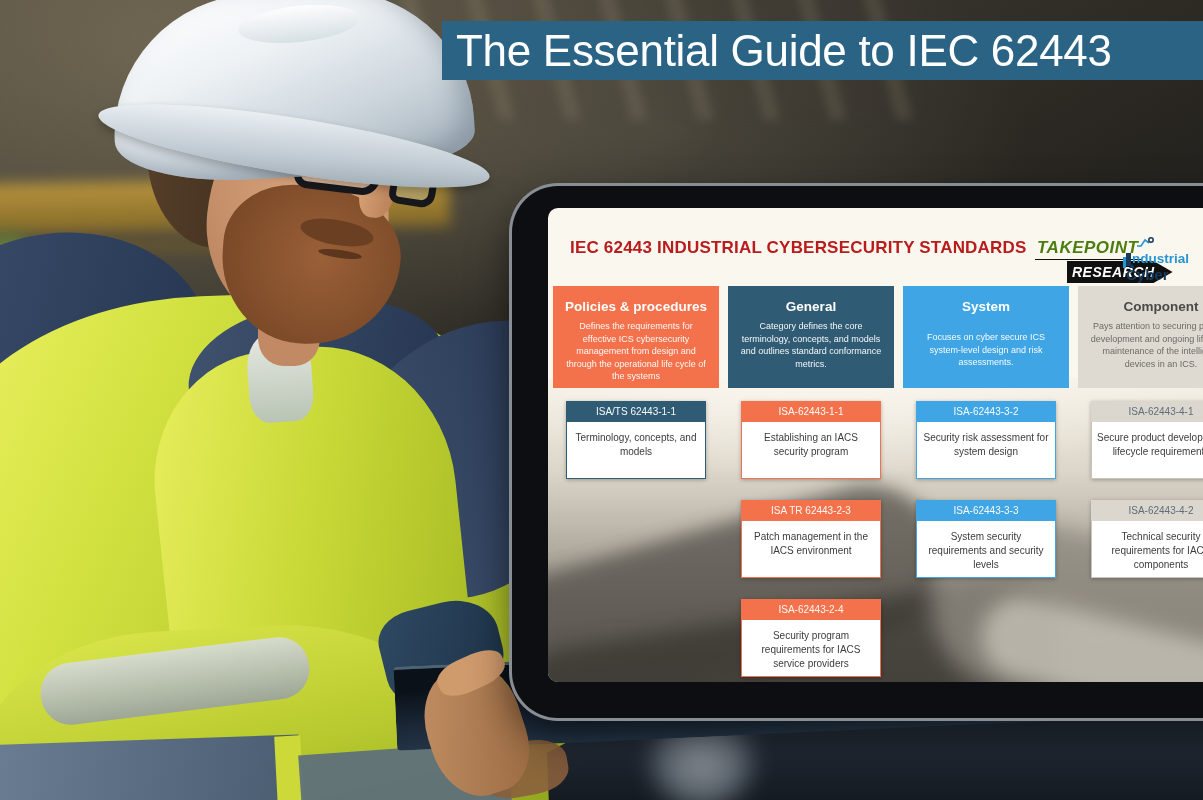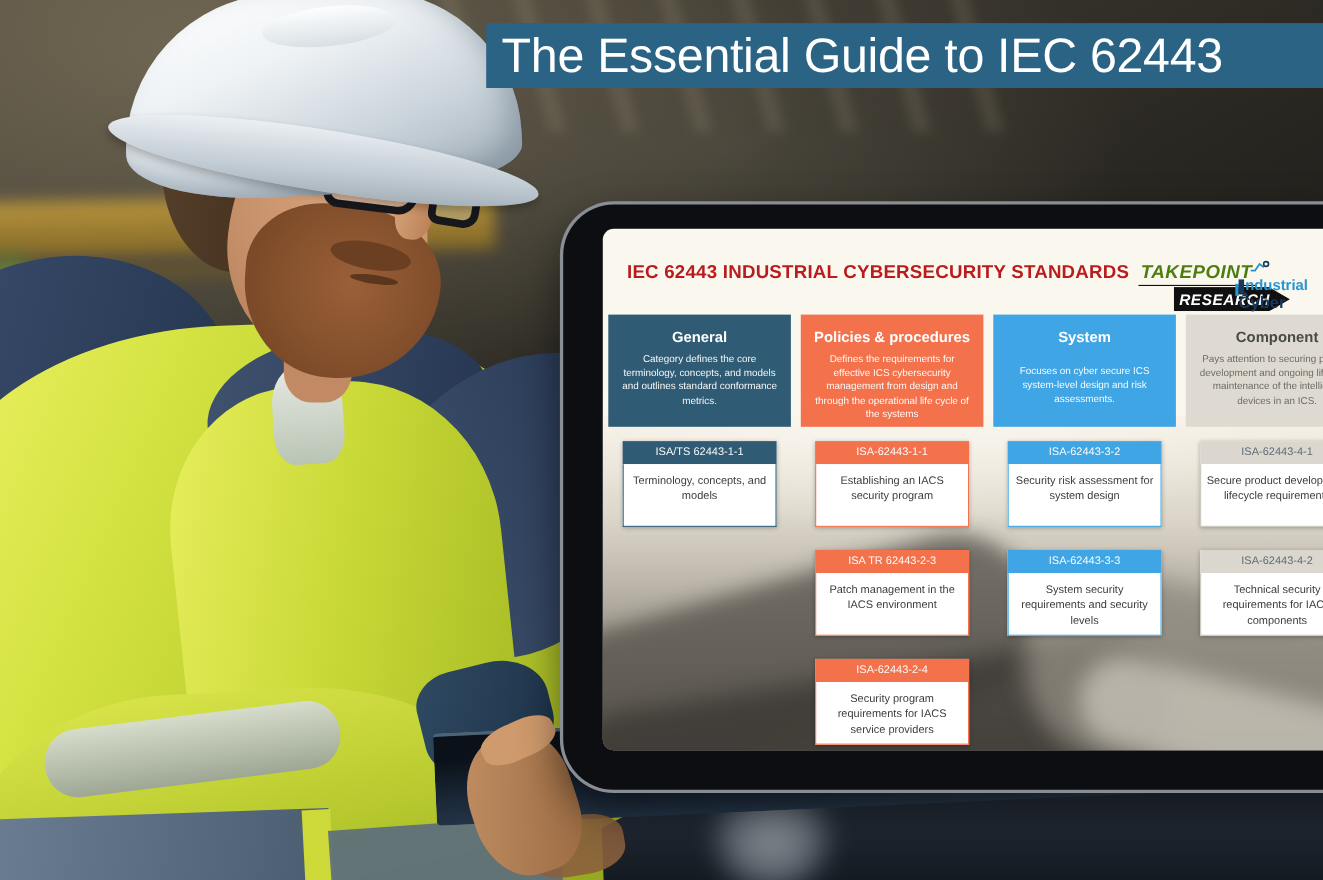--- a/index.html
+++ b/index.html
@@ -238,28 +238,28 @@
           </svg>
           <div class="ic-line1">
             <span class="ic-ibar"></span>
             <span>ndustrial</span>
           </div>
           <div class="ic-line2">Cyber</div>
         </div>
       </div>
 
       <div class="s-cols">
+        <div class="s-col c1 bg-c1">
+          <div class="label">Policies &amp; procedures</div>
+          <div class="desc">Defines the requirements for effective ICS cybersecurity management from design and through the operational life cycle of the systems</div>
+        </div>
         <div class="s-col c0 bg-c0">
           <div class="label">General</div>
           <div class="desc">Category defines the core terminology, concepts, and models and outlines standard conformance metrics.</div>
         </div>
-        <div class="s-col c1 bg-c1">
-          <div class="label">Policies &amp; procedures</div>
-          <div class="desc">Defines the requirements for effective ICS cybersecurity management from design and through the operational life cycle of the systems</div>
-        </div>
         <div class="s-col c2 bg-c2">
           <div class="label">System</div>
           <div class="desc">Focuses on cyber secure ICS system-level design and risk assessments.</div>
         </div>
         <div class="s-col c3 bg-c3">
           <div class="label">Component</div>
           <div class="desc">Pays attention to securing product development and ongoing life cycle maintenance of the intelligent devices in an ICS.</div>
         </div>
       </div>
 

